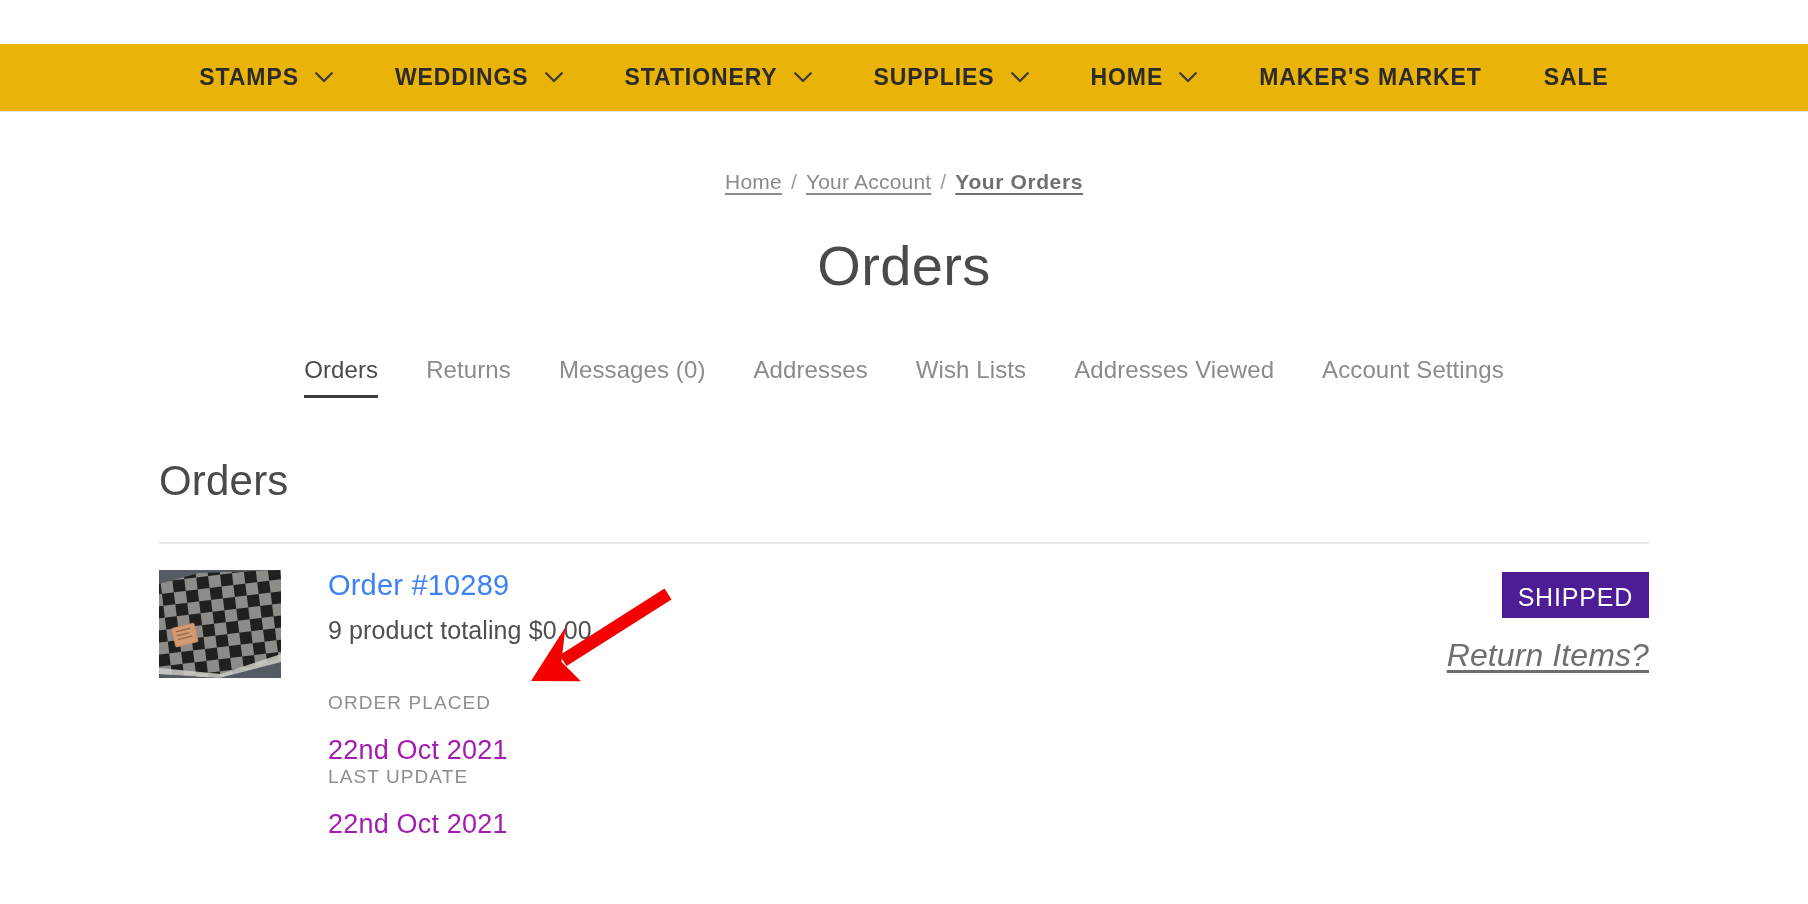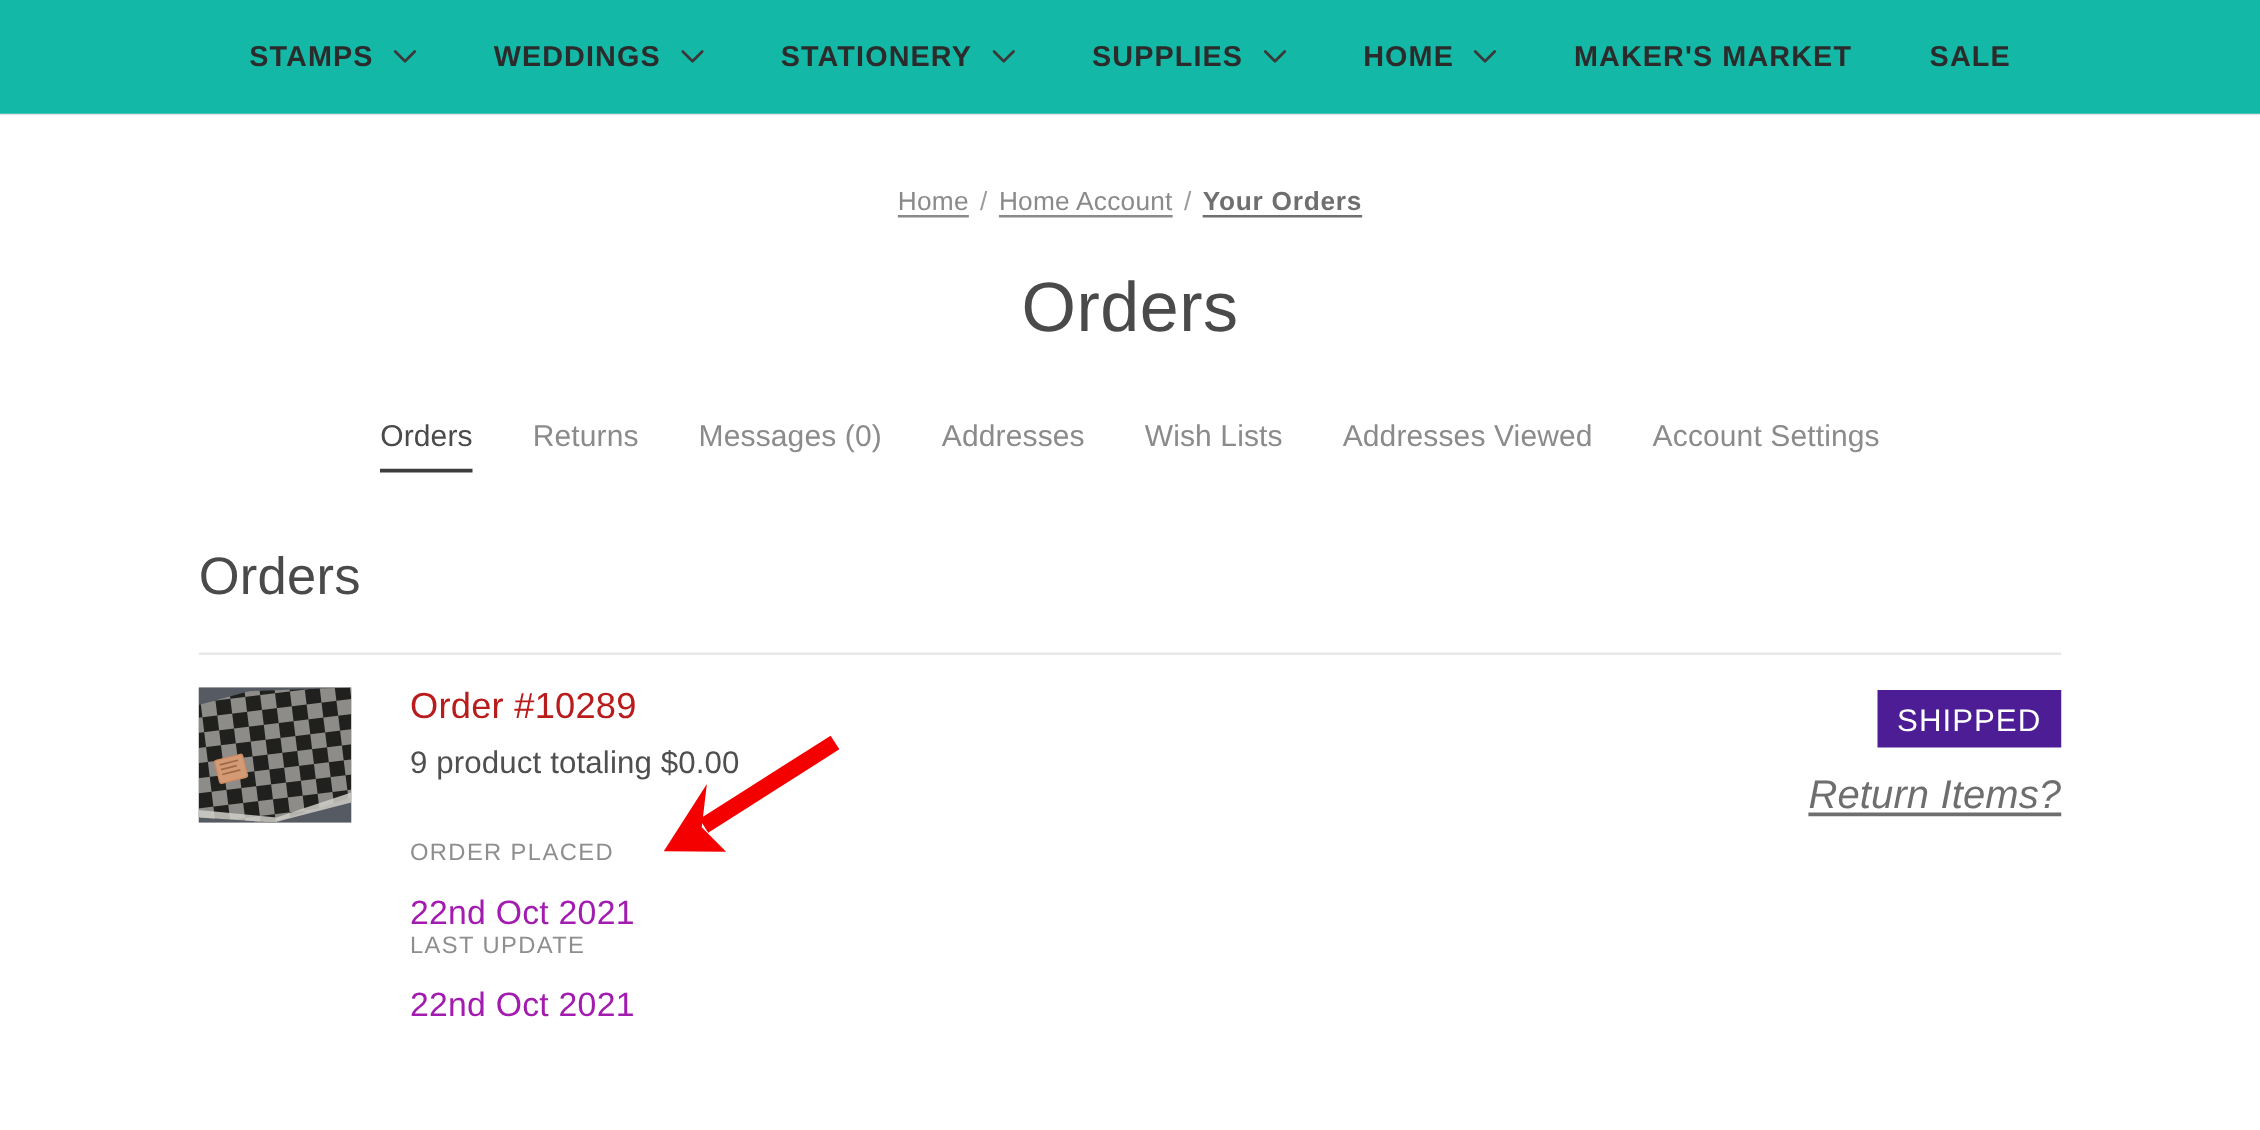--- a/index.html
+++ b/index.html
@@ -11,27 +11,28 @@
     width: 1808px;
     height: 904px;
     overflow: hidden;
     font-family: "Liberation Sans", sans-serif;
     color: #333333;
     position: relative;
   }
 
   
   .topnav {
-    height: 92px;
+    height: 68px;
     border-bottom: 1px solid #e5e5e5;
     display: flex;
     align-items: center;
     justify-content: center;
     box-sizing: border-box;
-    background: #14b8a6;
+    background: #eab308;
+    margin-top: 44px;
   }
   .nav-list {
     display: flex;
     align-items: center;
     gap: 62px;
     padding-left: 10px;
     padding-right: 10px;
   }
   .nav-item {
     display: flex;
@@ -151,21 +152,21 @@
     background: #4a4e55;
   }
   .thumb svg { display: block; }
 
   .order-main {
     margin-left: 47px;
     flex: 1 1 auto;
   }
   .order-number {
     font-size: 29px;
-    color: #b91c1c;
+    color: #3b82f6;
     font-weight: 400;
     line-height: 1.1;
     letter-spacing: 0.2px;
   }
   .order-sub {
     font-size: 25px;
     color: #4f4f4f;
     margin-top: 14px;
     letter-spacing: 0.1px;
   }
@@ -274,21 +275,21 @@
         <span class="nav-label">MAKER'S MARKET</span>
       </div>
       <div class="nav-item">
         <span class="nav-label">SALE</span>
       </div>
     </div>
 </nav>
 
 <div class="page-wrap">
 
-  <div class="breadcrumb" id="breadcrumb"><a class="crumb">Home</a><span class="sep">/</span><a class="crumb">Home Account</a><span class="sep">/</span><a class="crumb crumb-current">Your Orders</a></div>
+  <div class="breadcrumb" id="breadcrumb"><a class="crumb">Home</a><span class="sep">/</span><a class="crumb">Your Account</a><span class="sep">/</span><a class="crumb crumb-current">Your Orders</a></div>
 
   <h1 class="page-title">Orders</h1>
 
   <div class="tabs" id="tabs">
       <div class="tab active">Orders</div>
       <div class="tab">Returns</div>
       <div class="tab">Messages (0)</div>
       <div class="tab">Addresses</div>
       <div class="tab">Wish Lists</div>
       <div class="tab">Addresses Viewed</div>

